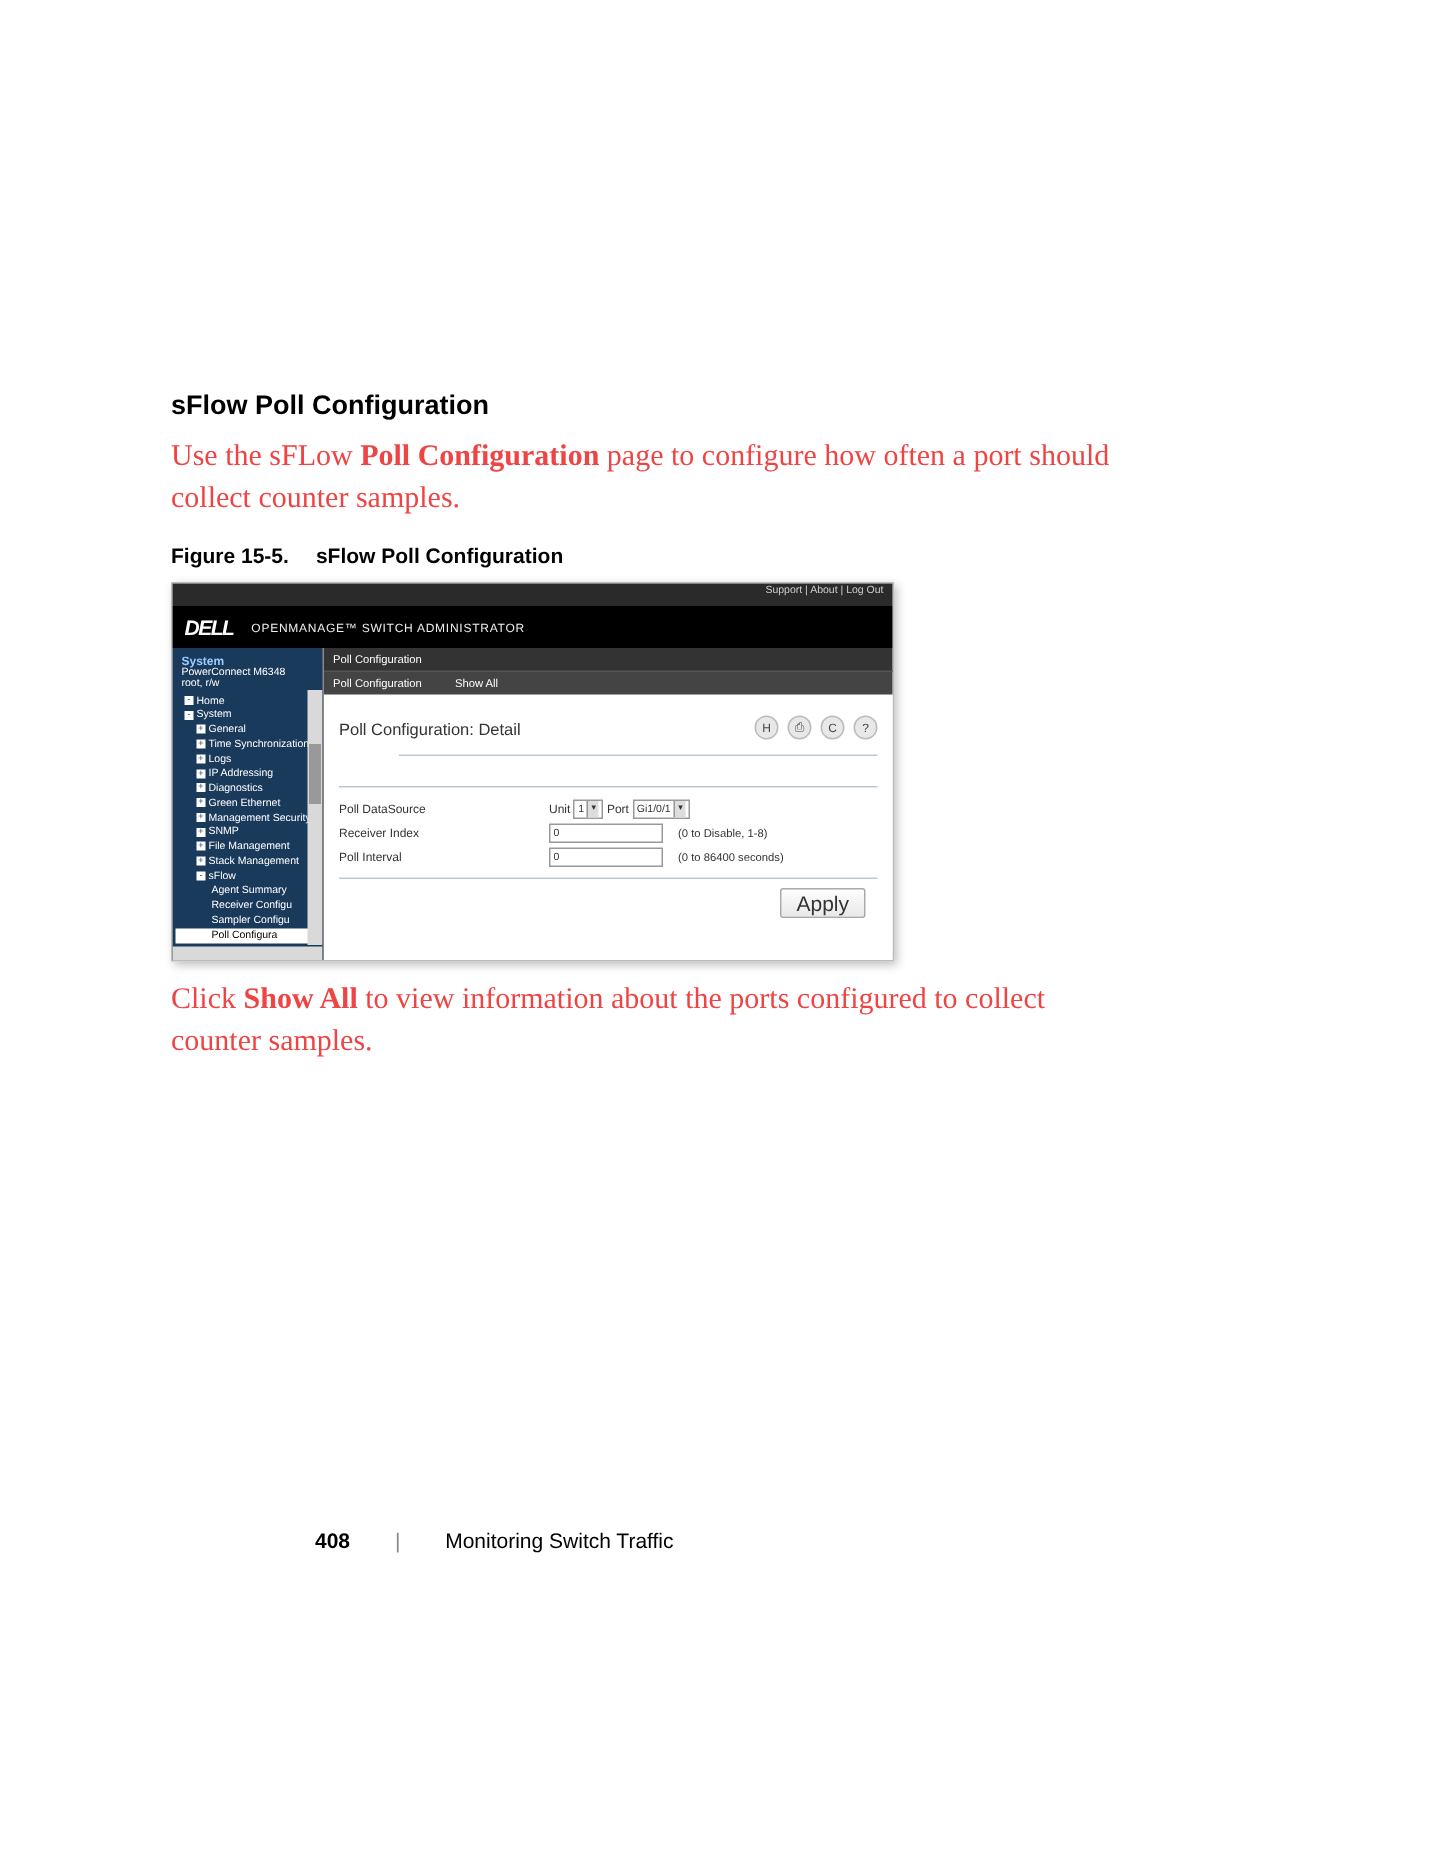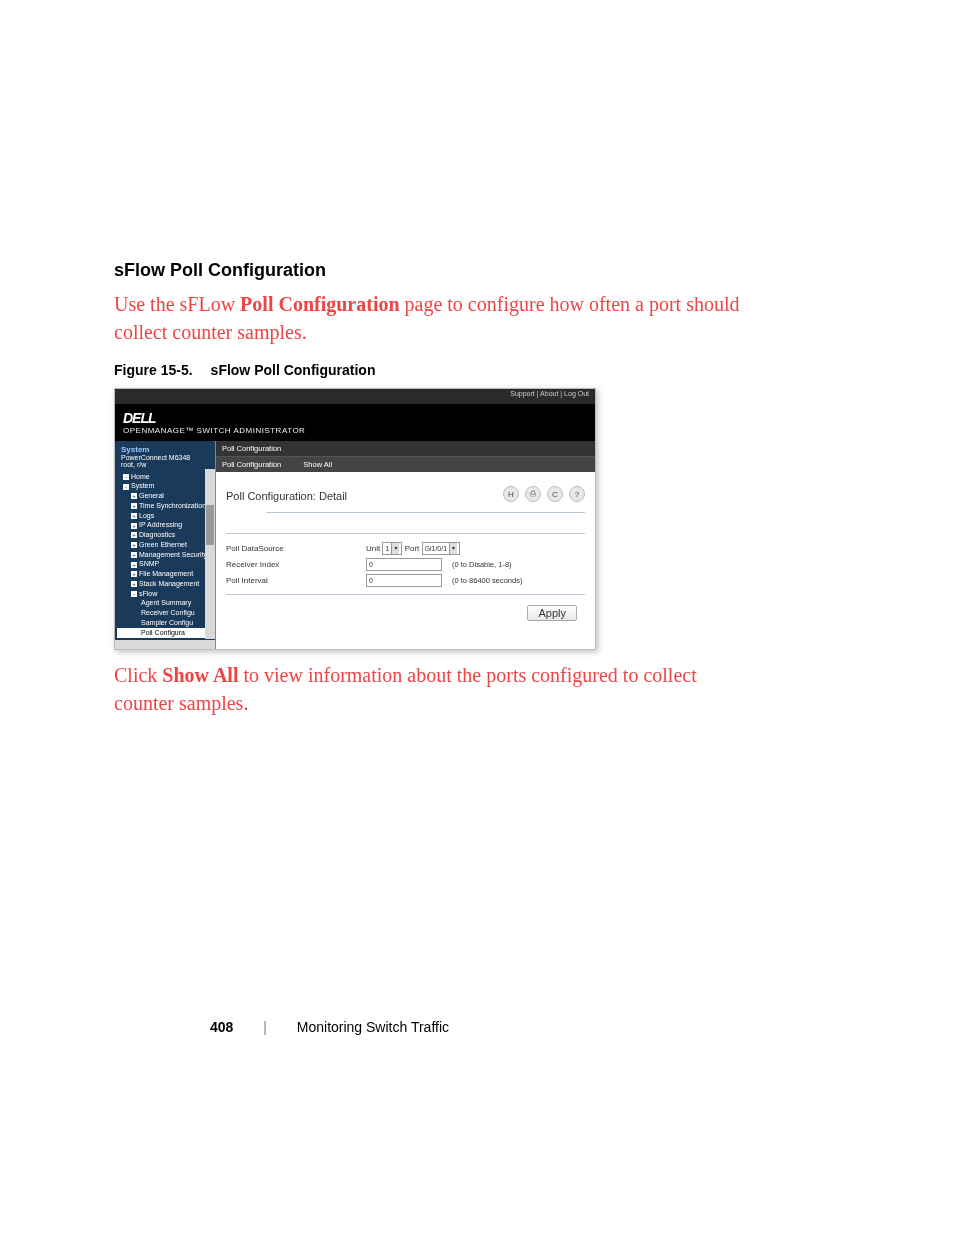--- a/index.html
+++ b/index.html
@@ -52,21 +52,21 @@
     height: 14px;
     text-align: right;
     padding: 1px 6px 0 0;
     font-size: 7px;
     color: #ccc;
   }
   .ss-header {
     background: #000;
     padding: 6px 8px;
     display: flex;
-    flex-direction: column;
+    align-items: center;
   }
   .ss-logo {
     font-family: Arial, sans-serif;
     font-weight: bold;
     font-style: italic;
     font-size: 14px;
     color: #fff;
     letter-spacing: -1px;
     margin-right: 12px;
   }
@@ -182,21 +182,21 @@
   .ss-select .arrow { background:#ddd; border-left:1px solid #999; padding:0 2px; margin-left:2px; font-size:6px;}
   .ss-input {
     border: 1px solid #999; height: 11px; width: 70px;
     font-size: 7px; padding: 0 2px; background:#fff; line-height:11px;
   }
   .ss-hint { margin-left: 10px; font-size: 7.5px; color: #333;}
   .ss-apply {
     position: absolute;
     right: 18px;
     bottom: 28px;
-    font-size: 11px;
+    font-size: 14px;
     border: 1px solid #aaa;
     background: linear-gradient(#fdfdfd,#e8e8e8);
     padding: 1px 10px;
     border-radius: 2px;
     color: #333;
   }
 
   
   .page-footer {
     position: absolute;

